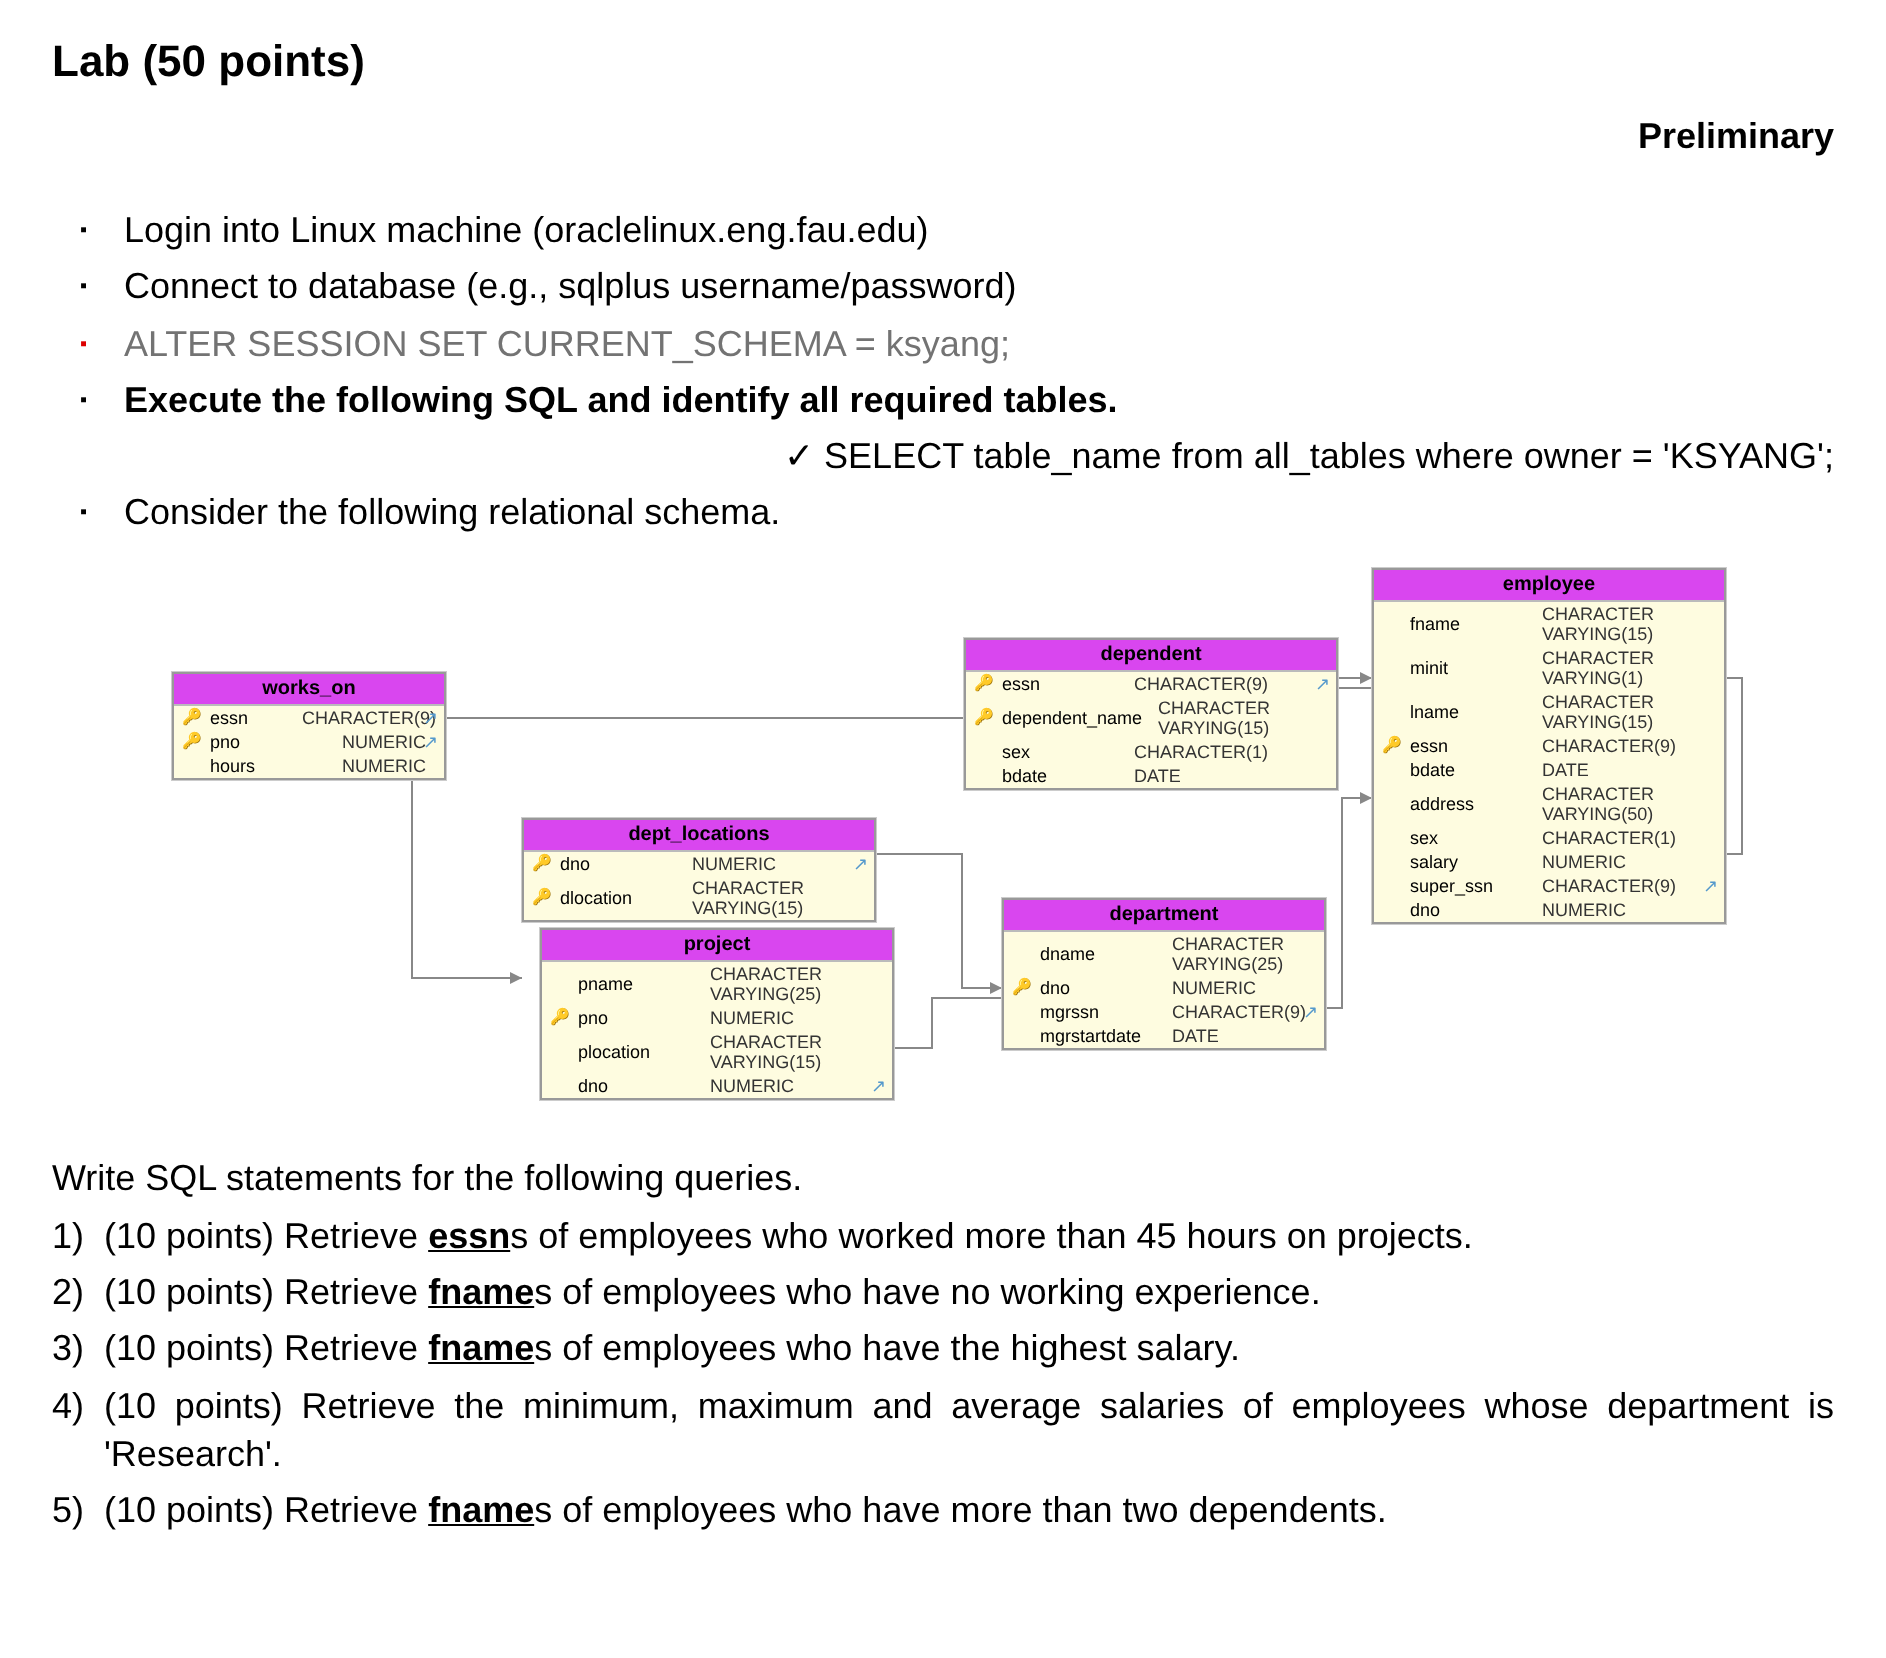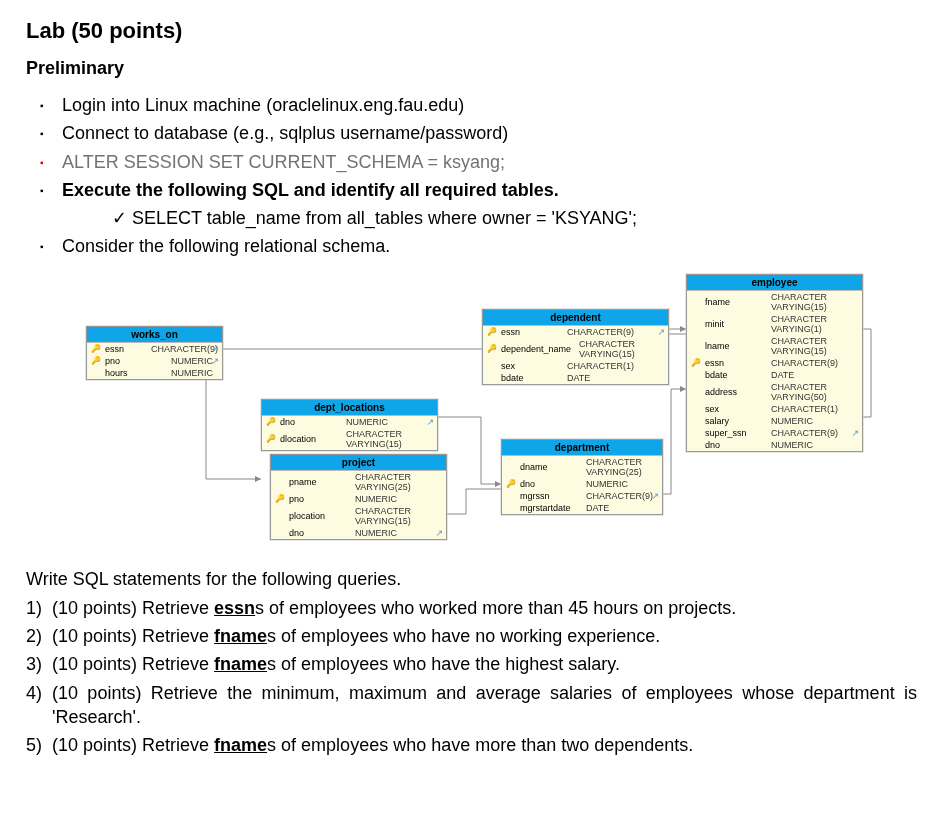--- a/index.html
+++ b/index.html
@@ -6,50 +6,50 @@
     font-family: Arial, Helvetica, sans-serif;
     font-size: 18px;
     color: #000;
     margin: 0;
     padding: 18px 26px;
     width: 943px;
     box-sizing: border-box;
     background: #fff;
   }
   h1 { font-size: 22px; margin: 0 0 14px 0; font-weight: bold; }
-  h2 { font-size: 18px; margin: 0 0 14px 0; font-weight: bold; }
+  h2 { font-size: 18px; margin: 0 0 24px 0; font-weight: bold; text-align: right; }
   ul.prelim { list-style: none; padding-left: 36px; margin: 0 0 10px 0; }
   ul.prelim > li { position: relative; margin: 4px 0; line-height: 1.35; }
   ul.prelim > li::before {
     content: "▪";
     position: absolute;
     left: -22px;
     font-size: 10px;
     top: 6px;
   }
   ul.prelim > li.red::before { color: #d00; }
   .red { color: #737373; font-weight: normal; }
   .bold { font-weight: bold; }
-  .sub { padding-left: 50px; margin: 4px 0; }
+  .sub { padding-left: 50px; margin: 4px 0; text-align: right; }
   .check::before { content: "✓ "; }
   .schema-wrap {
     margin: 8px 0 10px 60px;
     position: relative;
     width: 790px;
     height: 290px;
   }
   .tbl {
     position: absolute;
     background: #FEFCE0;
     border: 1px solid #999;
     font-size: 9px;
     box-shadow: 0 0 0 0.5px #ccc;
   }
   .tbl .hdr {
-    background: #0ea5e9;
+    background: #d946ef;
     border-bottom: 1px solid #bbb;
     text-align: center;
     font-weight: bold;
     padding: 2px 4px;
     font-size: 10px;
   }
   .tbl .row { display: flex; padding: 1px 4px; gap: 6px; align-items: center; }
   .tbl .row .key { width: 8px; color: #c90; font-size: 8px; }
   .tbl .row .col { width: 60px; }
   .tbl .row .typ { flex: 1; color: #333; }

